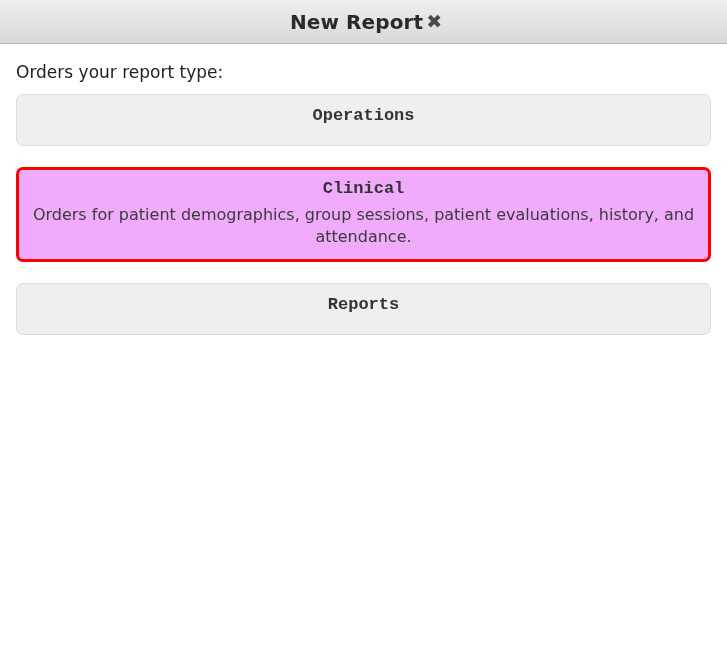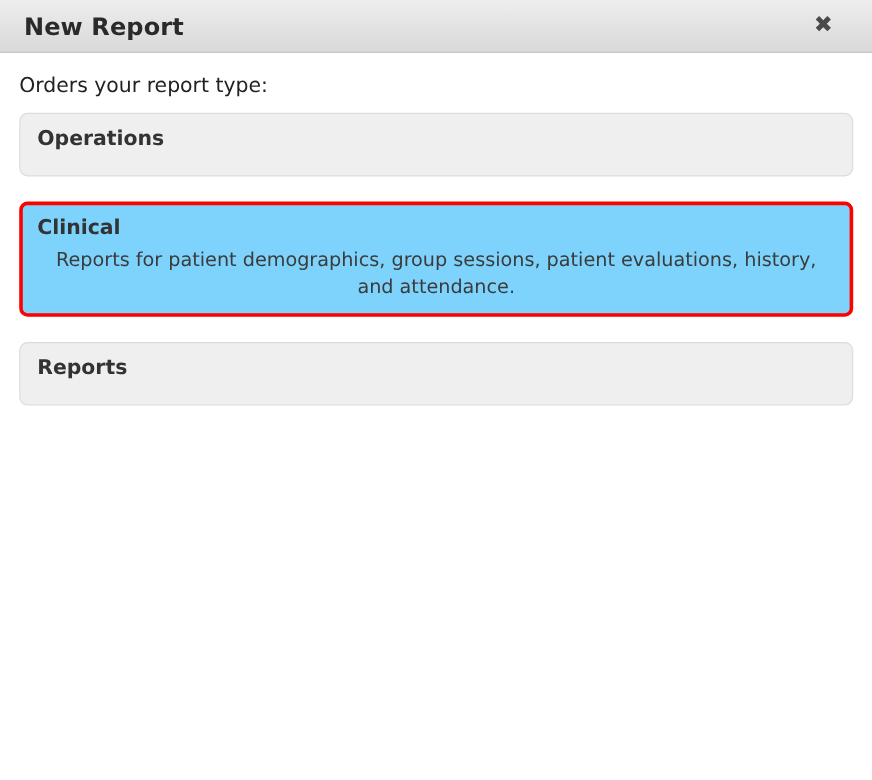--- a/index.html
+++ b/index.html
@@ -21,22 +21,22 @@
     display: flex;
     flex-direction: column;
   }
   .titlebar {
     height: 44px;
     min-height: 44px;
     background: linear-gradient(to bottom, #eeeeee 0%, #e3e3e3 50%, #d9d9d9 100%);
     border-bottom: 1px solid #b9b9b9;
     display: flex;
     align-items: center;
-    justify-content: space-between;
-    padding: 0 30px 0 20px;
+    justify-content: center;
+    padding: 0 12px 0 20px;
     box-sizing: border-box;
   }
   .title-text {
     font-size: 20px;
     font-weight: bold;
     color: #2a2a2a;
     letter-spacing: 0.1px;
   }
   .close-icon {
     font-size: 19px;
@@ -61,28 +61,29 @@
     border: 1px solid #dcdcdc;
     border-radius: 7px;
     padding: 11px 14px 14px 14px;
     box-sizing: border-box;
     margin-bottom: 21px;
     cursor: pointer;
   }
   .card.selected {
     border: 3px solid #ff0000;
     padding: 9px 12px 12px 12px;
-    background: #7dd3fc;
+    background: #f0abfc;
   }
   .card-title {
-    text-align: left;
+    text-align: center;
     font-size: 17px;
     font-weight: bold;
     color: #333333;
     margin-bottom: 6px;
+    font-family: Liberation Mono, monospace;
   }
   .card-desc {
     text-align: center;
     font-size: 16px;
     color: #3b3b3b;
     line-height: 1.35;
   }
 </style>
 </head>
 <body>
@@ -98,21 +99,21 @@
 
     <div class="prompt">Orders your report type:</div>
 
     <div class="card">
       <div class="card-title">Operations</div>
     </div>
 
 
     <div class="card selected">
       <div class="card-title">Clinical</div>
-      <div class="card-desc">Reports for patient demographics, group sessions, patient evaluations, history, and attendance.</div>
+      <div class="card-desc">Orders for patient demographics, group sessions, patient evaluations, history, and attendance.</div>
     </div>
 
     <div class="card">
       <div class="card-title">Reports</div>
     </div>
 
   </div>
 </div>
 
 </body></html>

